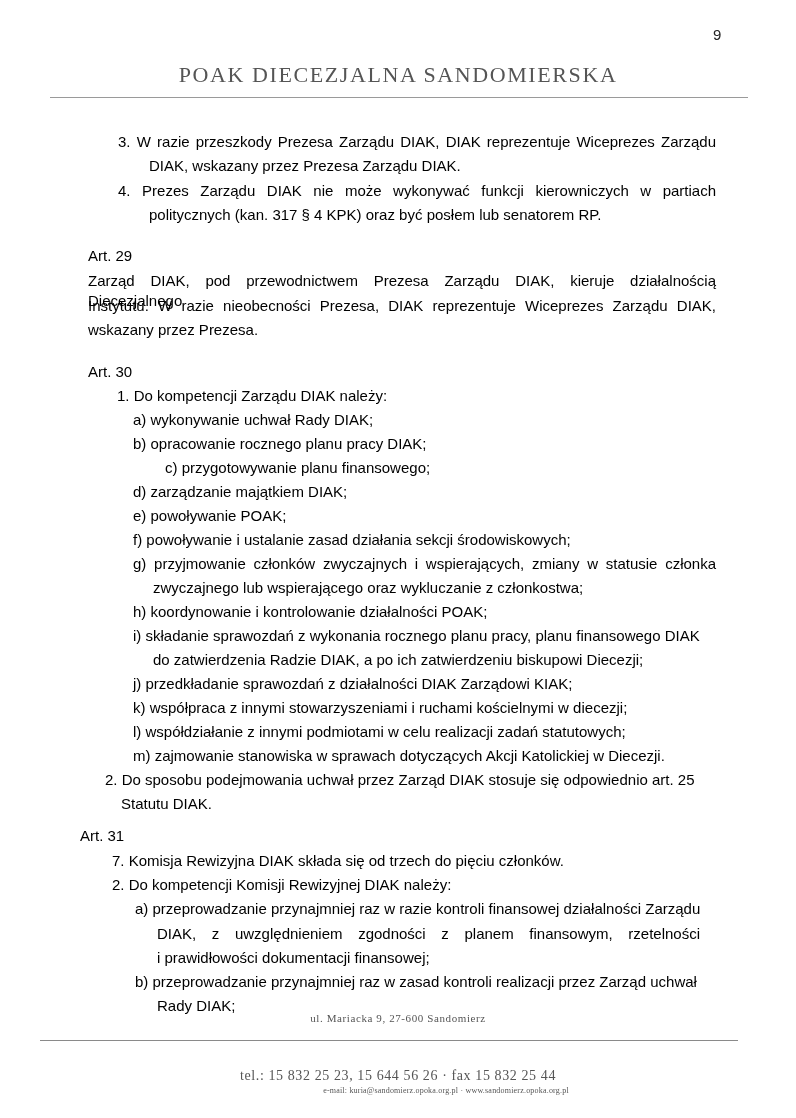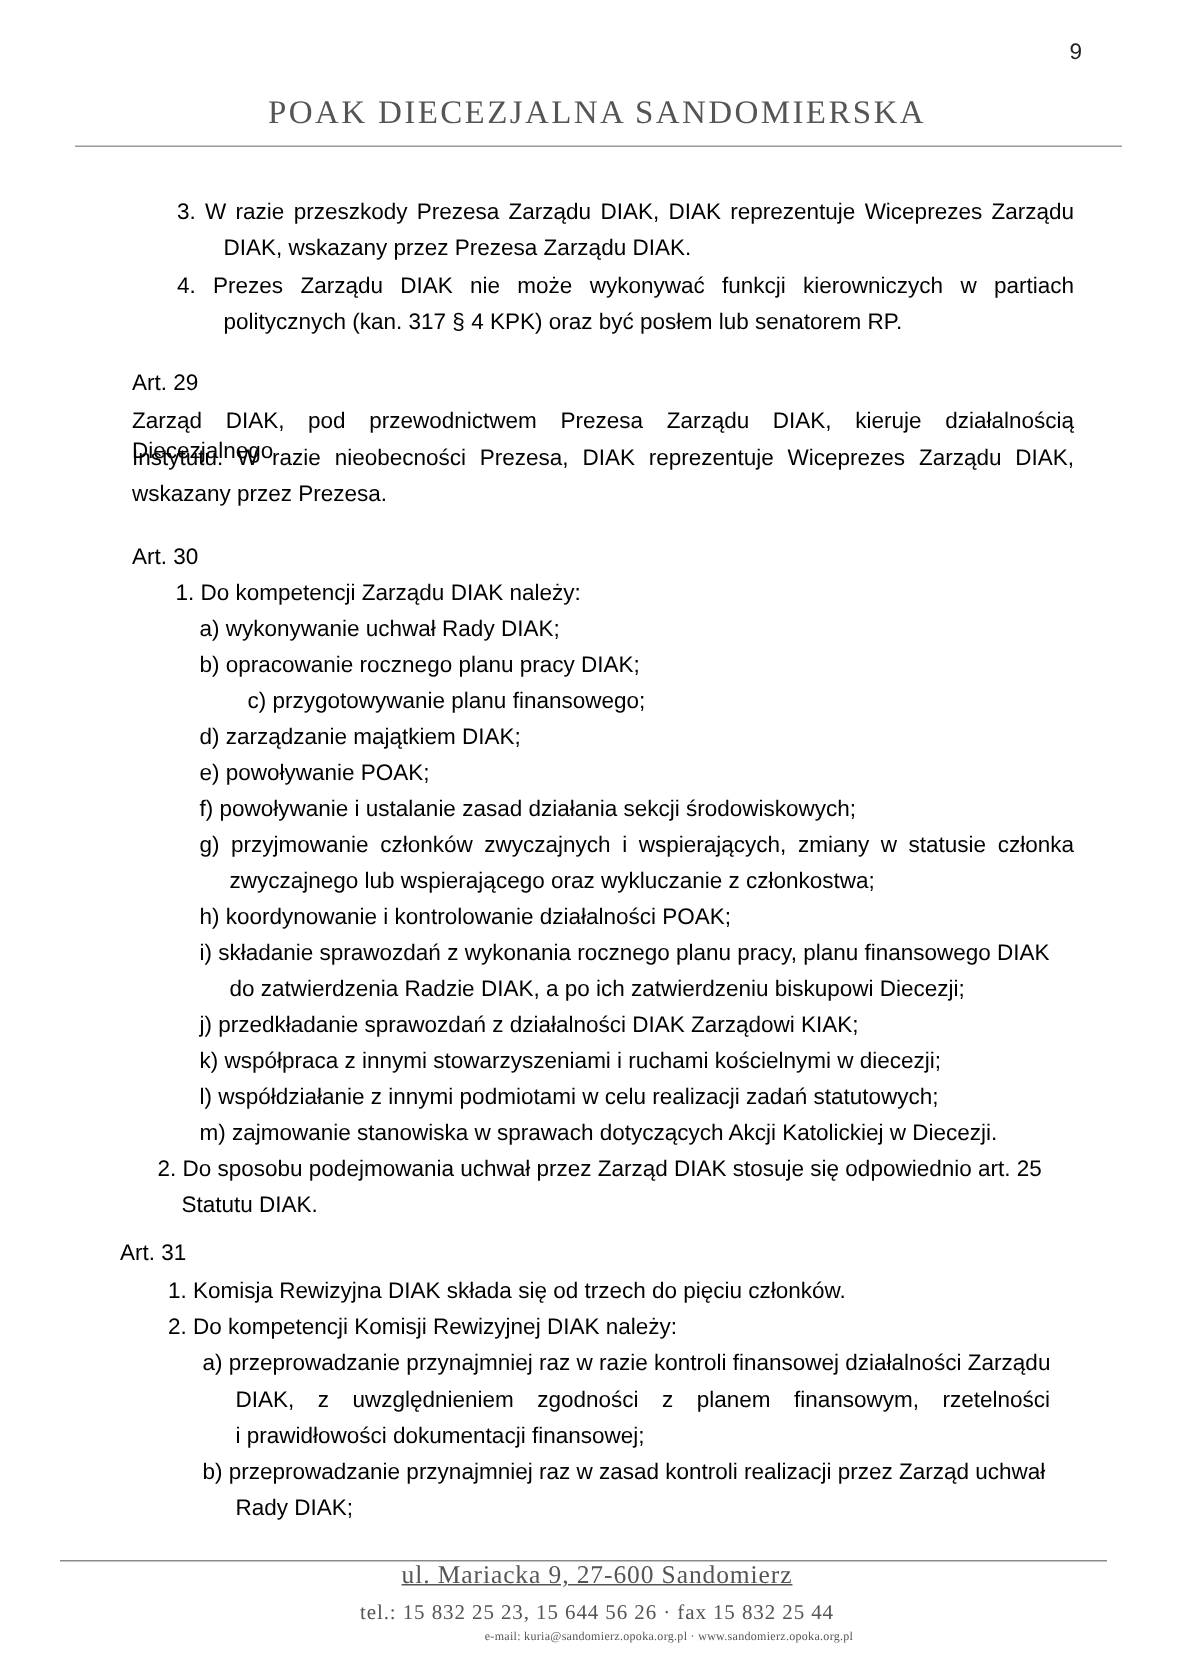--- a/index.html
+++ b/index.html
@@ -4,21 +4,21 @@
 <style>
   html, body { margin: 0; padding: 0; background: #ffffff; }
   body { width: 796px; height: 1118px; position: relative; overflow: hidden; color: #1f1f1f; font-family: "Liberation Sans", "DejaVu Sans", sans-serif; }
   .page-number { position: absolute; left: 713px; top: 26px; font-size: 15px; color: #222; }
   .header-title { position: absolute; left: 0; width: 796px; top: 62px; text-align: center; font-family: "Liberation Serif", "DejaVu Serif", serif; font-size: 22px; letter-spacing: 1.6px; color: #555; }
   .header-rule { position: absolute; left: 50px; width: 698px; top: 97px; height: 0; border-top: 1px solid #9a9a9a; }
   .line { position: absolute; font-size: 15px; line-height: 20px; white-space: nowrap; color: #000000; }
   .justify { text-align: justify; text-align-last: justify; white-space: normal; }
   .footer-rule { position: absolute; left: 40px; width: 698px; top: 1040px; border-top: 1px solid #8a8a8a; }
   .footer { position: absolute; left: 0; width: 796px; text-align: center; font-family: "Liberation Serif", "DejaVu Serif", serif; color: #555; }
-  .f1 { top: 1040px; font-size: 17px; letter-spacing: 0.6px; text-decoration: underline; }
+  .f1 { top: 1012px; font-size: 11px; letter-spacing: 0.6px; }
   .f2 { top: 1068px; font-size: 14px; letter-spacing: 0.6px; }
   .f3 { top: 1086px; font-size: 8px; letter-spacing: 0.2px; padding-left: 48px; }
 </style>
 </head>
 <body>
 
 <div class="page-number">9</div>
 <div class="header-title">POAK DIECEZJALNA SANDOMIERSKA</div>
 <div class="header-rule"></div>
 
@@ -46,21 +46,21 @@
 <div class="line" style="left:133px; top:626px;">i)   składanie sprawozdań z wykonania rocznego planu pracy, planu finansowego DIAK</div>
 <div class="line" style="left:153px; top:650px;">do zatwierdzenia Radzie DIAK, a po ich zatwierdzeniu biskupowi Diecezji;</div>
 <div class="line" style="left:133px; top:674px;">j)   przedkładanie sprawozdań z działalności DIAK Zarządowi KIAK;</div>
 <div class="line" style="left:133px; top:698px;">k)  współpraca z innymi stowarzyszeniami i ruchami kościelnymi w diecezji;</div>
 <div class="line" style="left:133px; top:722px;">l)   współdziałanie z innymi podmiotami w celu realizacji zadań statutowych;</div>
 <div class="line" style="left:133px; top:746px;">m) zajmowanie stanowiska w sprawach dotyczących Akcji Katolickiej w Diecezji.</div>
 <div class="line" style="left:105px; top:770px;">2. Do sposobu podejmowania uchwał przez Zarząd DIAK stosuje się odpowiednio art. 25</div>
 <div class="line" style="left:121px; top:794px;">Statutu DIAK.</div>
 
 <div class="line" style="left:80px; top:826px;">Art. 31</div>
-<div class="line" style="left:112px; top:851px;">1. Komisja Rewizyjna DIAK składa się od trzech do pięciu członków.</div>
+<div class="line" style="left:112px; top:851px;">7. Komisja Rewizyjna DIAK składa się od trzech do pięciu członków.</div>
 <div class="line" style="left:112px; top:875px;">2. Do kompetencji Komisji Rewizyjnej DIAK należy:</div>
 <div class="line" style="left:135px; top:899px;">a)  przeprowadzanie przynajmniej raz w razie kontroli finansowej działalności Zarządu</div>
 <div class="line justify" style="left:157px; top:924px; width:543px;">DIAK, z uwzględnieniem zgodności z planem finansowym, rzetelności</div>
 <div class="line" style="left:157px; top:948px;">i prawidłowości dokumentacji finansowej;</div>
 <div class="line" style="left:135px; top:972px;">b)  przeprowadzanie przynajmniej raz w zasad kontroli realizacji przez Zarząd uchwał</div>
 <div class="line" style="left:157px; top:996px;">Rady DIAK;</div>
 
 <div class="footer-rule"></div>
 <div class="footer f1">ul. Mariacka 9, 27-600 Sandomierz</div>
 <div class="footer f2">tel.: 15 832 25 23, 15 644 56 26 · fax 15 832 25 44</div>

